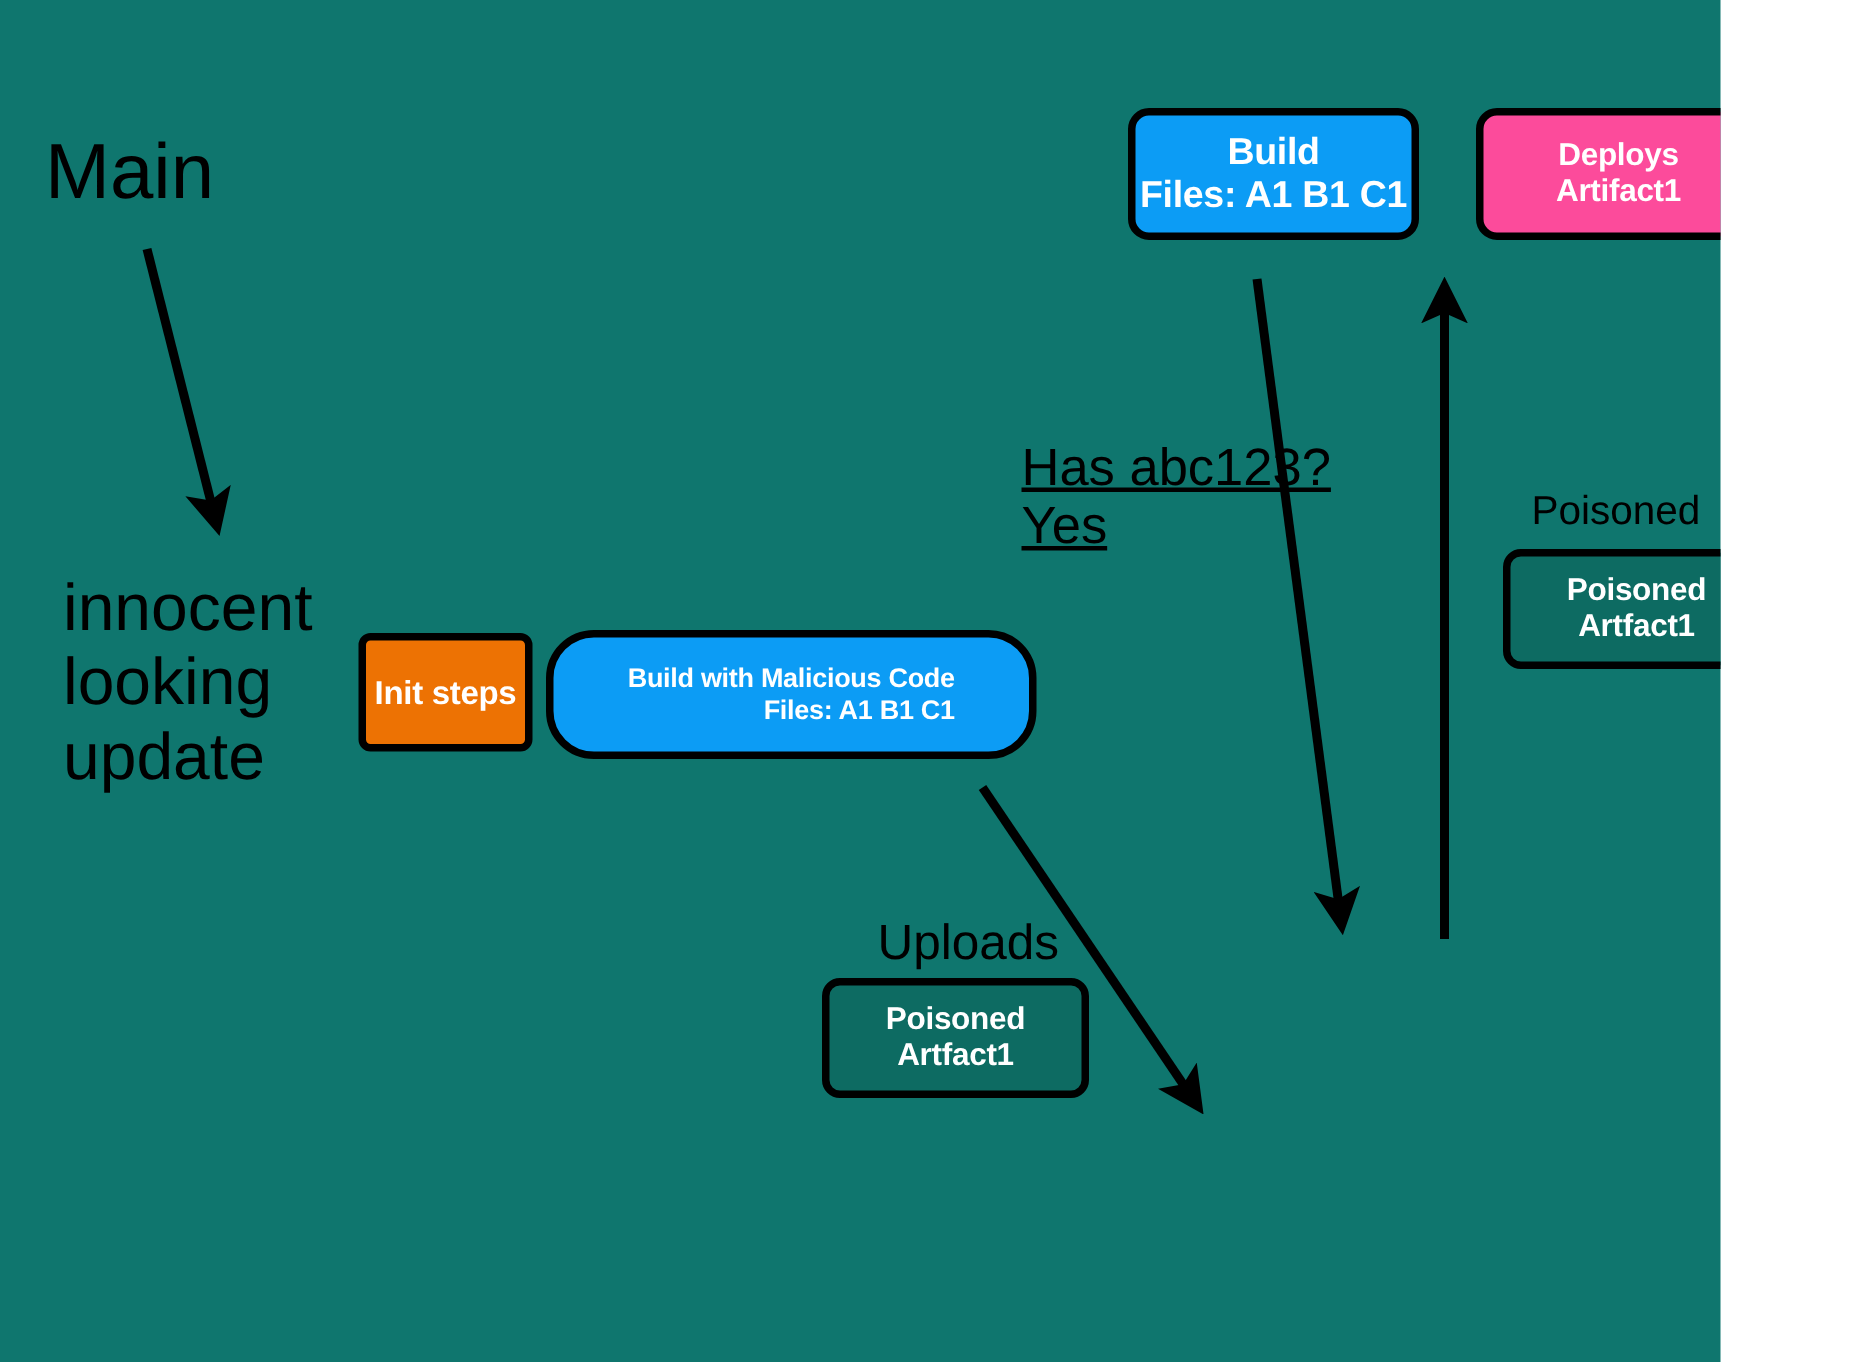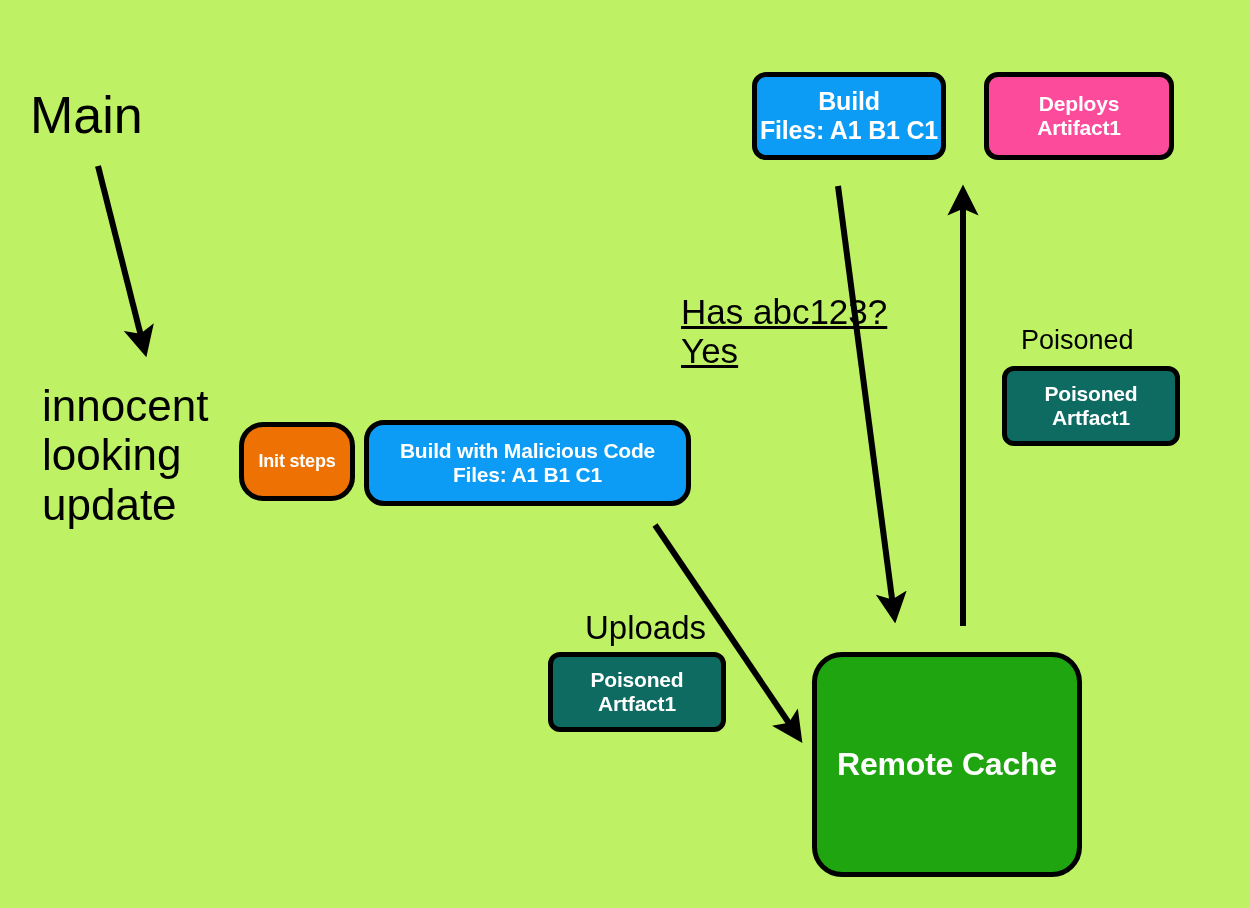--- a/index.html
+++ b/index.html
@@ -5,24 +5,25 @@
   html, body {
     margin: 0;
     padding: 0;
     background: #ffffff;
   }
   body {
     font-family: "Liberation Sans", sans-serif;
   }
   #canvas {
     position: relative;
-    width: 1250px;
+    width: 1123px;
     height: 908px;
-    background: #bef264;
+    background: #0f766e;
     overflow: hidden;
+    padding-left: 24px;
   }
   .node {
     position: absolute;
     box-sizing: border-box;
     border: 5px solid #000000;
     border-radius: 14px;
     display: flex;
     align-items: center;
     justify-content: center;
     text-align: center;
@@ -46,22 +47,22 @@
     width: 1250px;
     height: 908px;
     overflow: visible;
     pointer-events: none;
   }
 
   
   #node-main-init      { left: 196px; top: 72px;  width: 538px; height: 88px;  font-size: 21px; background: #ED7203; }
   #node-main-build     { left: 752px; top: 72px;  width: 194px; height: 88px;  font-size: 25px; background: #0C9CF5; }
   #node-main-deploys   { left: 984px; top: 72px;  width: 190px; height: 88px;  font-size: 21px; background: #FC4B9B; }
-  #node-mal-init       { left: 239px; top: 422px; width: 116px; height: 79px;  font-size: 18px; background: #ED7203; border-radius: 24px; }
-  #node-mal-build      { left: 364px; top: 420px; width: 327px; height: 86px;  font-size: 21px; background: #0C9CF5; border-radius: 20px; }
+  #node-mal-init       { left: 239px; top: 422px; width: 116px; height: 79px;  font-size: 22px; background: #ED7203; border-radius: 8px; }
+  #node-mal-build      { left: 364px; top: 420px; width: 327px; height: 86px;  font-size: 18px; background: #0C9CF5; border-radius: 32px; text-align: right; }
   #node-artifact-down  { left: 1002px;top: 366px; width: 178px; height: 80px;  font-size: 21px; background: #0D6B62; border-radius: 12px; }
   #node-artifact-up    { left: 548px; top: 652px; width: 178px; height: 80px;  font-size: 21px; background: #0D6B62; border-radius: 12px; }
   #node-remote-cache   { left: 812px; top: 652px; width: 270px; height: 225px; font-size: 32px; background: #1EA50F; border-radius: 30px; font-weight: bold; }
 
   
   #label-main          { left: 30px;  top: 86px;  font-size: 52px; }
   #label-innocent      { left: 42px;  top: 381px; font-size: 44px; }
   #label-has-abc       { left: 681px; top: 292px; font-size: 35px; text-decoration: underline; }
   #label-downloads     { left: 1021px;top: 325px; font-size: 27px; }
   #label-uploads       { left: 585px; top: 610px; font-size: 33px; }
@@ -111,15 +112,14 @@
 
   <div class="node" id="node-mal-build">Build with Malicious Code
 Files: A1  B1  C1</div>
 
   <div class="node" id="node-artifact-down">Poisoned
 Artfact1</div>
 
   <div class="node" id="node-artifact-up">Poisoned
 Artfact1</div>
 
-  <div class="node" id="node-remote-cache">Remote Cache</div>
 
 </div>
 
 </body></html>

